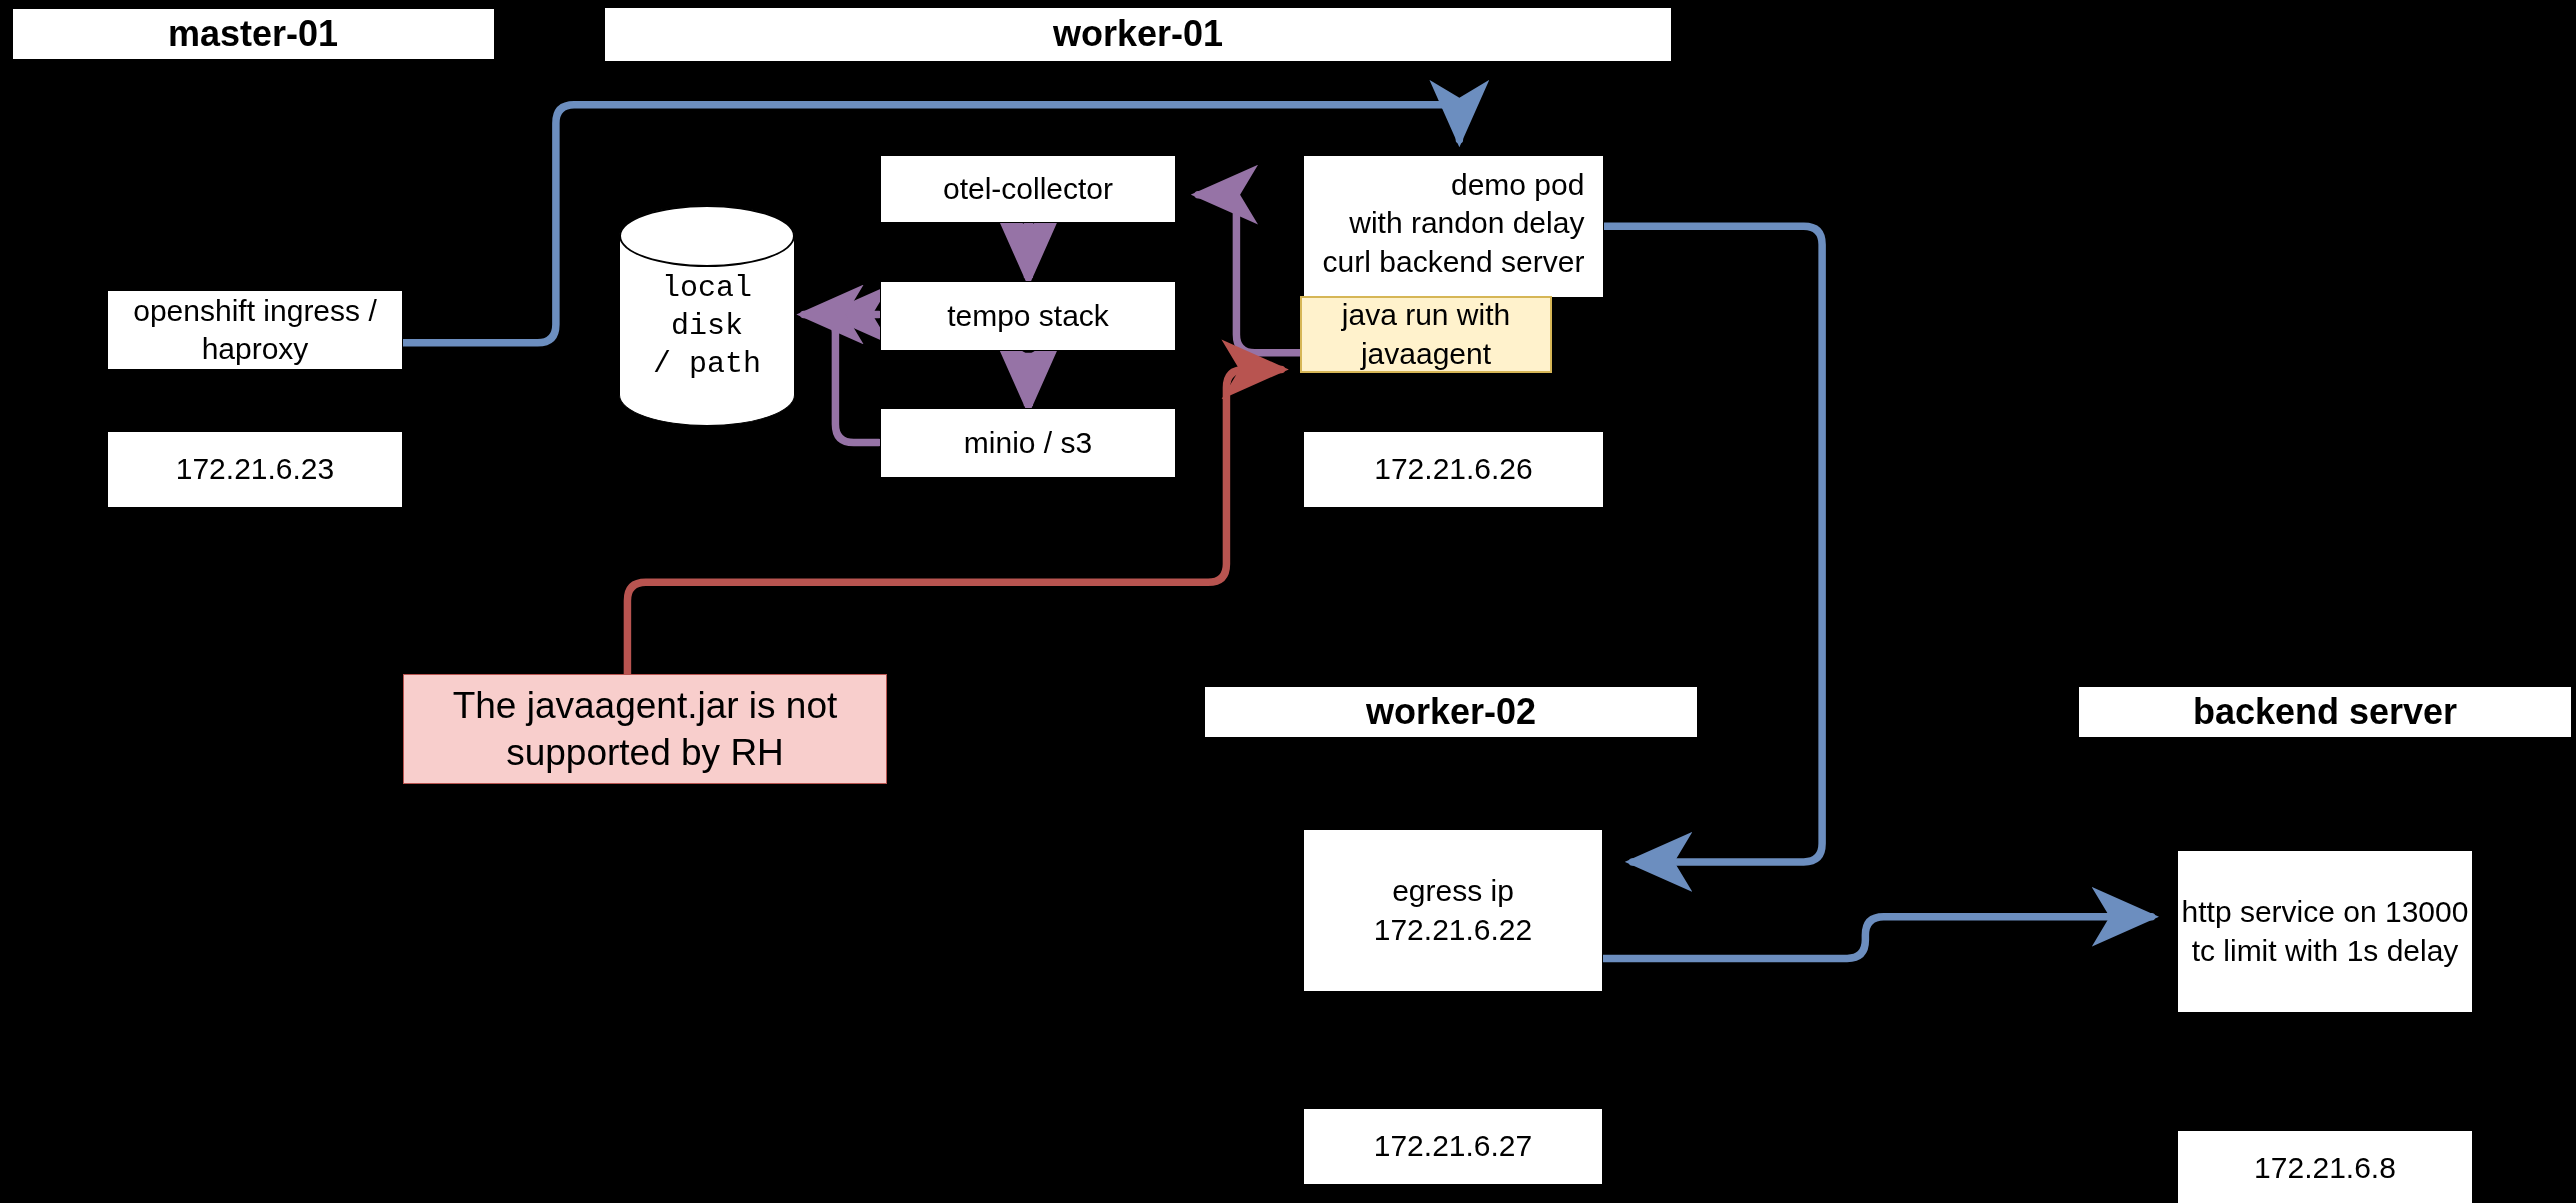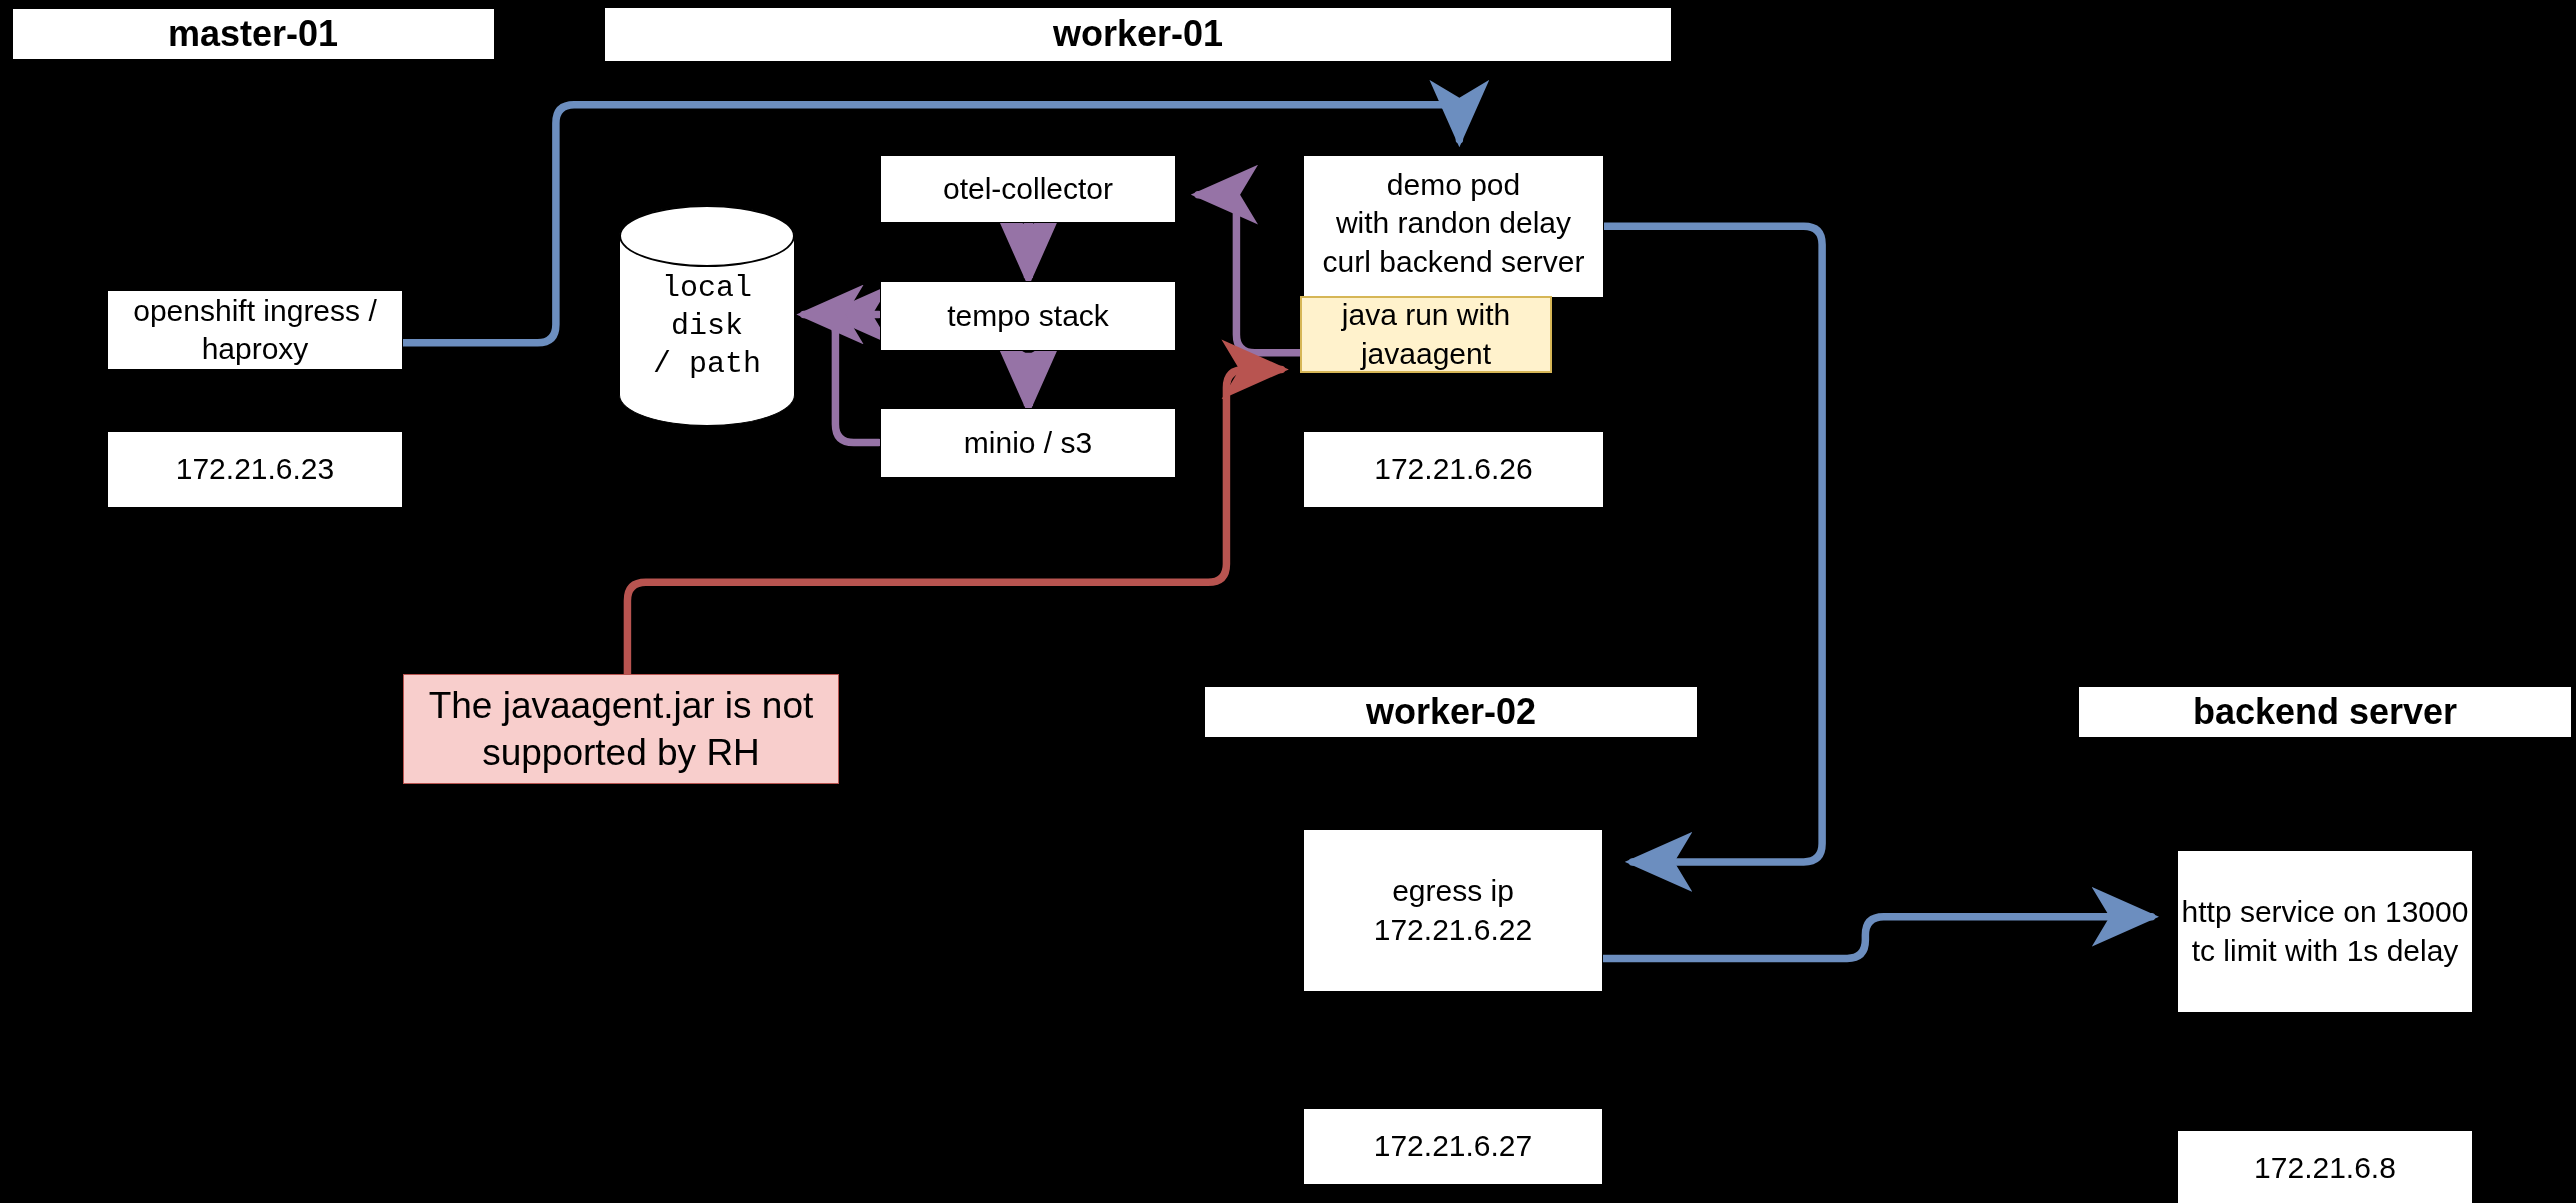--- a/index.html
+++ b/index.html
@@ -134,30 +134,30 @@
     <div class="cyl-label">local disk
 / path</div>
   </div>
 
   <div class="box" style="left:880px;top:155px;width:296px;height:68px;">otel-collector</div>
 
   <div class="box" style="left:880px;top:281px;width:296px;height:70px;">tempo stack</div>
 
   <div class="box" style="left:880px;top:408px;width:296px;height:70px;">minio / s3</div>
 
-  <div class="box" style="left:1303px;top:155px;width:301px;height:143px;align-items:flex-start;padding-top:10px;">demo pod
+  <div class="box" style="left:1303px;top:155px;width:301px;height:143px;align-items:flex-start;padding-top:10px;text-align:right;">demo pod
 with randon delay
 curl backend server</div>
 
   <div class="box yellowbox" style="left:1300px;top:296px;width:252px;height:77px;">java run with
 javaagent</div>
 
   <div class="box" style="left:1303px;top:431px;width:301px;height:77px;">172.21.6.26</div>
 
-  <div class="pinkbox box" style="left:403px;top:674px;width:436px;height:110px;">The javaagent.jar is not
+  <div class="pinkbox box" style="left:403px;top:674px;width:484px;height:110px;">The javaagent.jar is not
 supported by RH</div>
 
   <div class="box" style="left:1303px;top:829px;width:300px;height:163px;">egress ip
 172.21.6.22</div>
 
   <div class="box" style="left:1303px;top:1108px;width:300px;height:77px;">172.21.6.27</div>
 
   <div class="box" style="left:2177px;top:850px;width:296px;height:163px;">http service on 13000
 tc limit with 1s delay</div>
 

